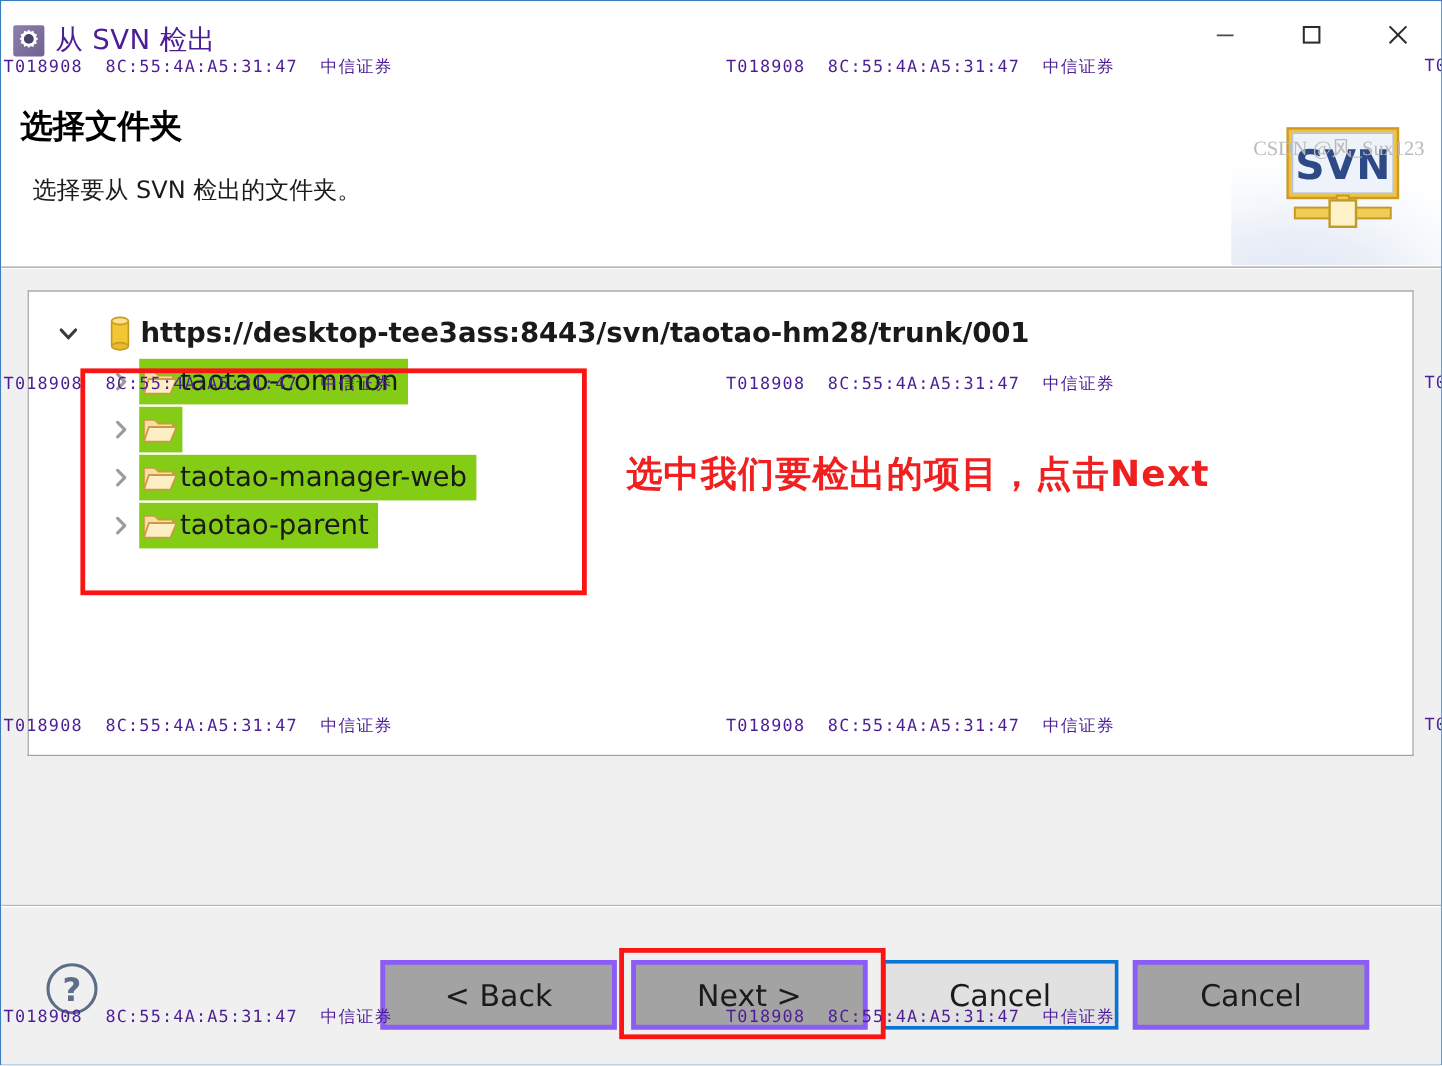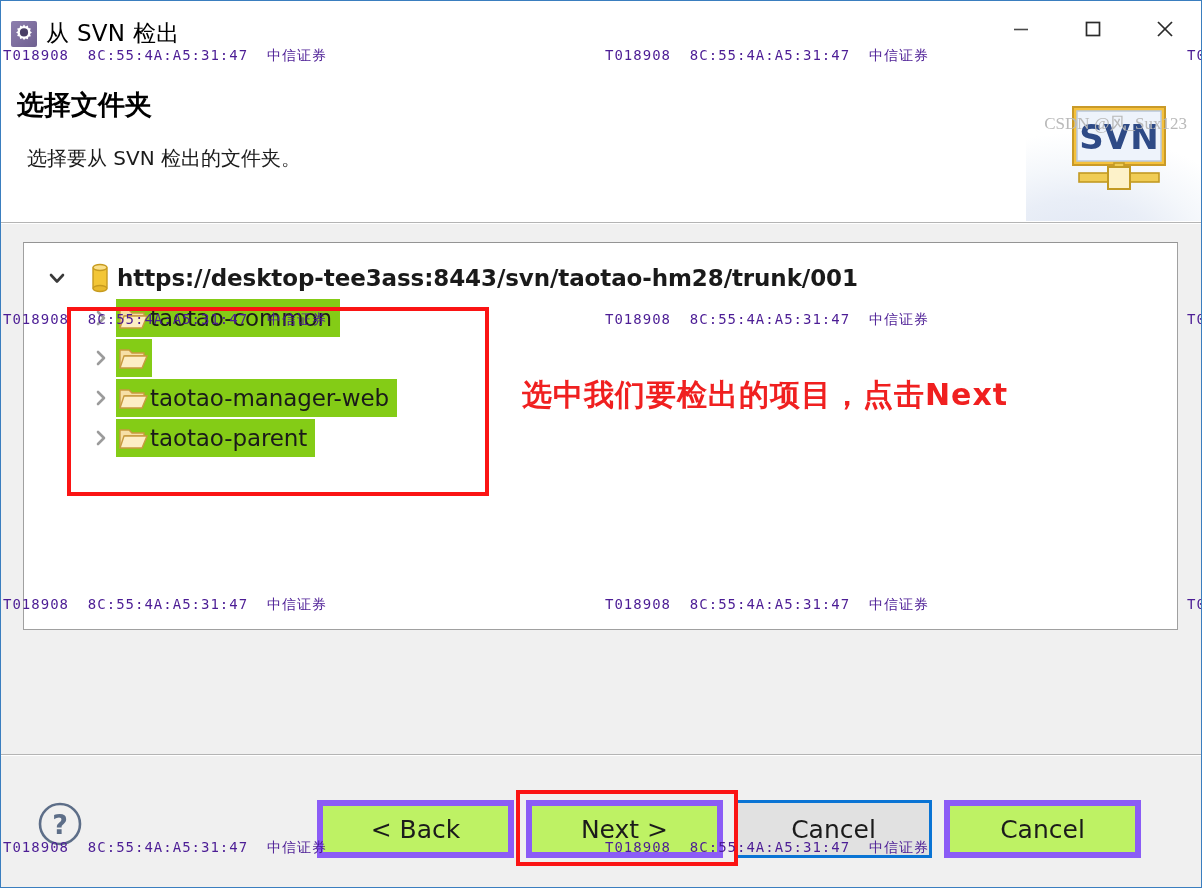--- a/index.html
+++ b/index.html
@@ -68,21 +68,21 @@
   .app-icon {
     width: 26px; height: 26px;
     background: linear-gradient(135deg, #8d7fae 0%, #7d6e9e 55%, #6f6190 100%);
     border-radius: 2px;
     position: relative;
     flex: 0 0 auto;
   }
   .app-icon svg { position: absolute; left: 2px; top: 2px; }
   .title-text {
     font-size: 23px;
-    color: #000000;
+    color: #4c1d95;
     font-family: "DejaVu Sans", "Liberation Sans", sans-serif;
     letter-spacing: 0.3px;
     white-space: nowrap;
   }
   .win-btns {
     position: absolute;
     right: 0; top: 0;
     display: flex;
     height: 56px;
   }
@@ -254,22 +254,22 @@
   .btn-row {
     position: absolute;
     left: 316px; top: 46px;
     display: flex;
     gap: 12px;
   }
   .wbtn {
     width: 197px;
     height: 58px;
     box-sizing: border-box;
-    background: #bef264;
-    border: 6px solid #8b5cf6;
+    background: #a3a3a3;
+    border: 4px solid #8b5cf6;
     color: #1b1b1b;
     font-size: 25px;
     font-family: "DejaVu Sans", "Liberation Sans", sans-serif;
     display: flex;
     align-items: center;
     justify-content: center;
     padding: 0;
     line-height: 1;
   }
   .wbtn.focused {

